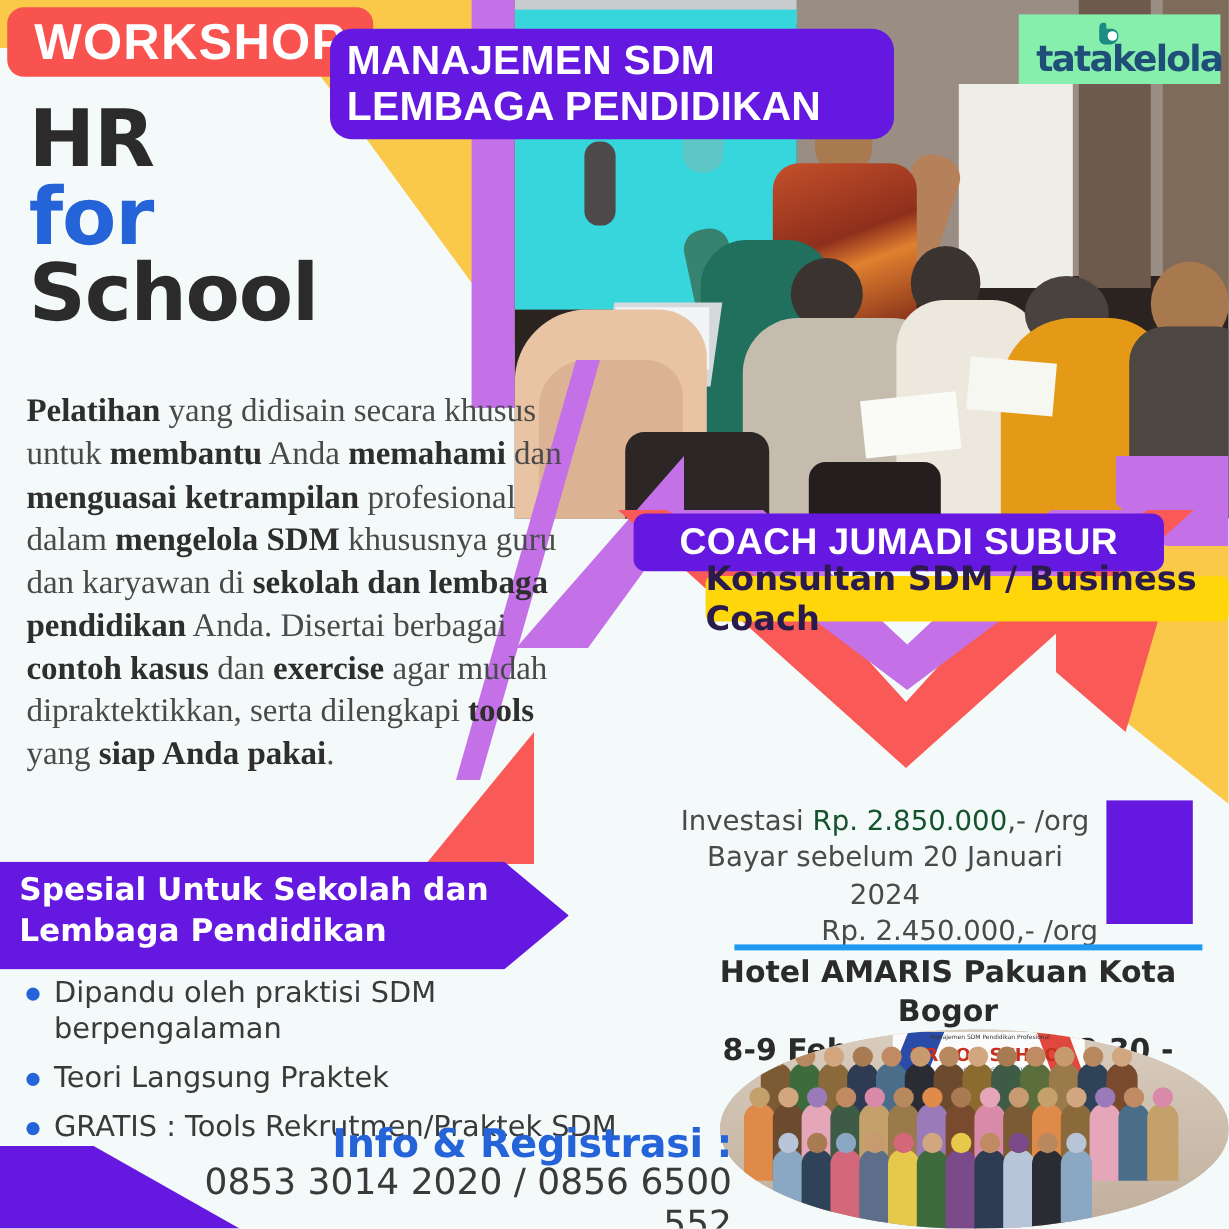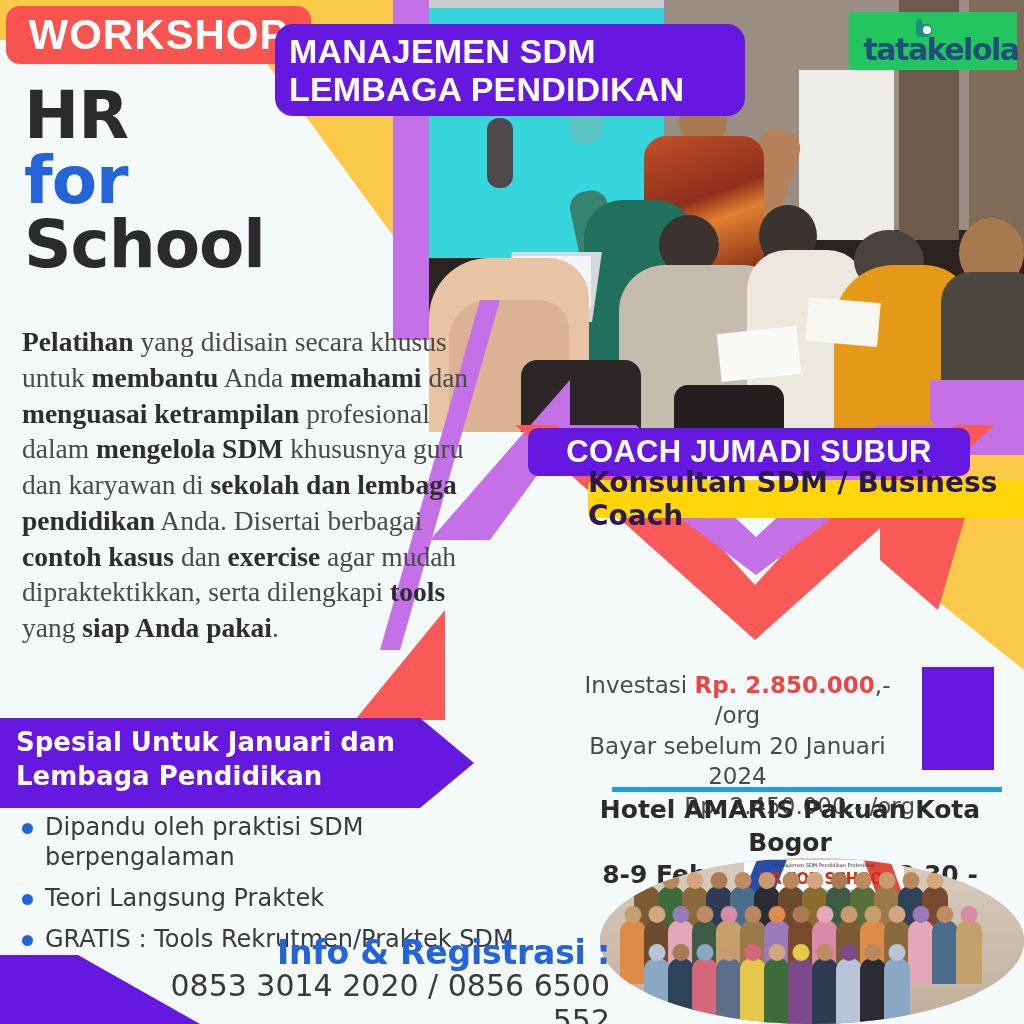--- a/index.html
+++ b/index.html
@@ -57,21 +57,21 @@
   .pm-p6 { position:absolute; left:530px; top:218px; width:65px; height:70px; background:#A8794F; border-radius:50%; }
   .pm-p6b { position:absolute; left:512px; top:272px; width:95px; height:165px; background:#4D4742; border-radius:30px 22px 0 0; }
   .pm-paper1 { position:absolute; left:290px; top:330px; width:80px; height:48px; background:#FAFAF6; transform:rotate(-6deg); }
   .pm-paper2 { position:absolute; left:378px; top:300px; width:72px; height:44px; background:#F7F7F2; transform:rotate(5deg); }
   .pm-chair { position:absolute; left:92px; top:360px; width:120px; height:75px; background:#2C2726; border-radius:16px 16px 0 0; }
   .pm-chair2 { position:absolute; left:245px; top:385px; width:110px; height:50px; background:#241F1E; border-radius:14px 14px 0 0; }
 
   
   .logo-plate {
     left:849px; top:12px; width:168px; height:58px;
-    background:#22c55e; display:flex; flex-direction:column;
+    background:#86efac; display:flex; flex-direction:column;
     align-items:center; justify-content:center;padding-left:16px;
   }
   .logo-mark { width:168px; height:20px; position:relative; }
   .logo-word {
     font-family:"DejaVu Sans", sans-serif;
     font-weight:bold; font-size:30px; letter-spacing:-1.5px;
     color:#1F4E79; line-height:1; margin-top:-3px;
   }
 
   
@@ -189,21 +189,21 @@
     font-family:"DejaVu Sans", sans-serif;
   }
 
   
   .price-block {
     position:absolute; left:560px; top:670px; width:355px;
     text-align:center;
     font-family:"DejaVu Sans", sans-serif;
     font-size:23px; line-height:1.32; color:#4A4A4A;
   }
-  .price-block b { color:#ef4444; font-weight:bold; }
+  .price-block b { color:#14532d; font-weight:normal; }
   .price-l3, .price-l4 { text-align:right; }
 
   .blue-rule { position:absolute; left:612px; top:787px; width:390px; height:5px; background:#1E9BF0; }
 
   .venue {
     position:absolute; left:560px; top:794px; width:460px; text-align:center;
     font-family:"DejaVu Sans", sans-serif; font-weight:bold;
     font-size:25px; line-height:1.30; color:#2B2B2B;
   }
 
@@ -312,21 +312,21 @@
   </div>
 
   <div class="title-banner">
     <div>MANAJEMEN SDM</div>
     <div>LEMBAGA PENDIDIKAN</div>
   </div>
 
   <div class="body-copy" id="body-copy"><b>Pelatihan</b><span> yang didisain secara khusus untuk </span><b>membantu</b><span> Anda </span><b>memahami</b><span> dan </span><b>menguasai ketrampilan</b><span> profesional dalam </span><b>mengelola SDM</b><span> khususnya guru dan karyawan di </span><b>sekolah dan lembaga pendidikan</b><span> Anda. Disertai berbagai </span><b>contoh kasus</b><span> dan </span><b>exercise</b><span> agar mudah dipraktektikkan, serta dilengkapi </span><b>tools</b><span> yang </span><b>siap Anda pakai</b><span>.</span></div>
 
   <div class="special-banner">
-    <div>Spesial Untuk Januari dan</div>
+    <div>Spesial Untuk Sekolah dan</div>
     <div>Lembaga Pendidikan</div>
   </div>
 
   <div class="bullets" id="bullet-list">
       <div class="bullet-row">
         <span class="bullet-dot"></span>
         <span class="bullet-txt">Dipandu oleh praktisi SDM berpengalaman</span>
       </div>
       <div class="bullet-row">
         <span class="bullet-dot"></span>

